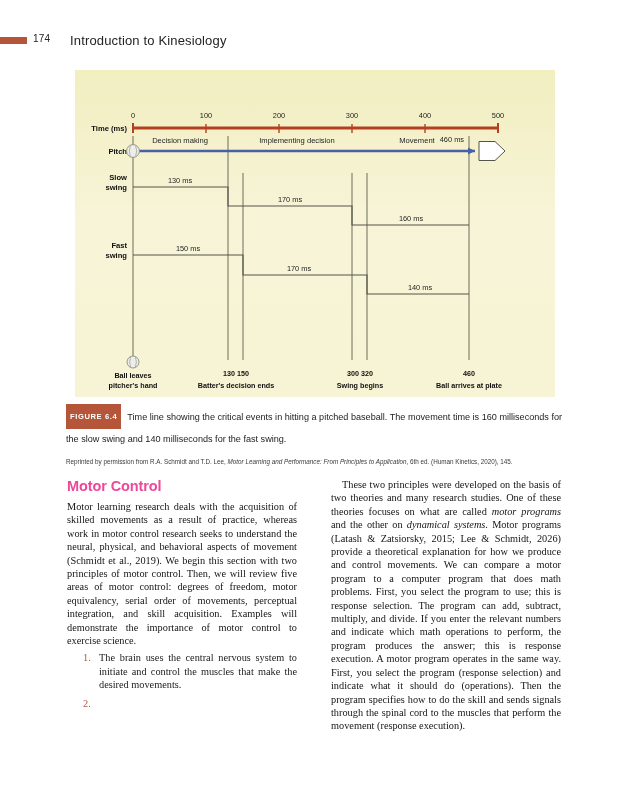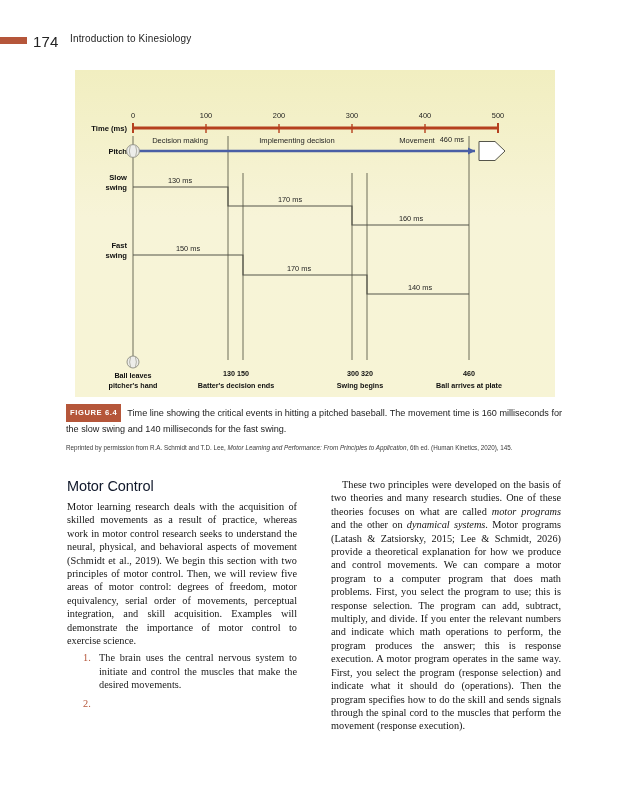--- a/index.html
+++ b/index.html
@@ -30,30 +30,30 @@
     top: 4px;
     width: 27px;
     height: 7px;
     background: #b5563a;
   }
   #folio {
     position: absolute;
     left: 33px;
     top: 0;
     font-family: "Liberation Sans", sans-serif;
-    font-size: 15px;
+    font-size: 10px;
     letter-spacing: .2px;
     color: #232323;
   }
   #head-title {
     position: absolute;
     left: 70px;
     top: 0;
     font-family: "Liberation Sans", sans-serif;
-    font-size: 10px;
+    font-size: 13px;
     letter-spacing: .15px;
     color: #232323;
   }
 
   
   #figure-panel {
     position: absolute;
     left: 75px;
     top: 70px;
     width: 480px;
@@ -78,21 +78,21 @@
     font-weight: bold;
     font-size: 7.6px;
     letter-spacing: .6px;
     padding: 2px 4px 2px 4px;
     vertical-align: 1px;
     margin-right: 6px;
   }
   #caption-text {
     font-family: "Liberation Sans", sans-serif;
     font-size: 9.1px;
-    line-height: 14px;
+    line-height: 21px;
     color: #1c1c1c;
   }
   #caption-line { display: inline; }
   #credit-line {
     margin-top: 7px;
     font-family: "Liberation Sans", sans-serif;
     font-size: 6.3px;
     line-height: 9.6px;
     color: #3a3a3a;
     width: 495px;
@@ -110,25 +110,25 @@
   .col {
     position: absolute;
     top: 0;
     width: 230px;
   }
   #col-left  { left: 0; }
   #col-right { left: 264px; }
 
   h2#section-heading {
     font-family: "Liberation Sans", sans-serif;
-    font-weight: normal;
+    font-weight: bold;
     font-size: 14.5px;
     margin: 0 0 6px 0;
     letter-spacing: -.1px;
-    color: #0f172a;
+    color: #ec4899;
   }
   p.body {
     margin: 0;
     font-size: 10.3px;
     line-height: 13.4px;
     text-align: justify;
     text-indent: 0;
     color: #141414;
   }
   p.body + p.body { text-indent: 11px; }

